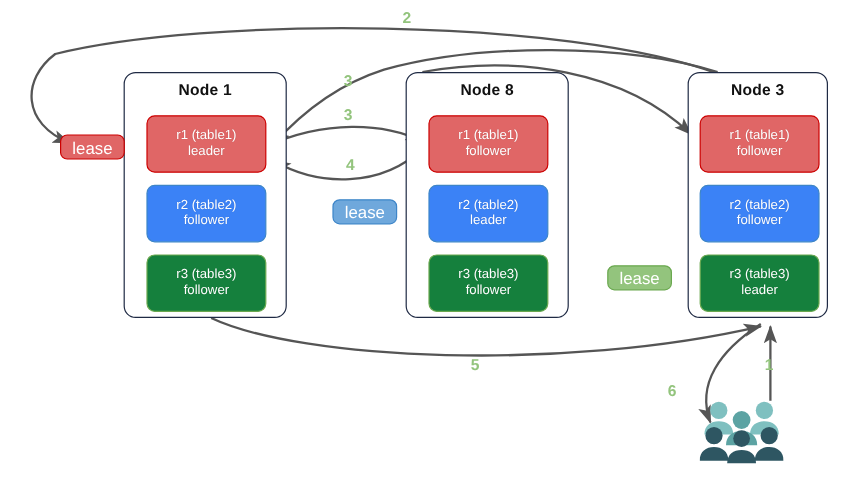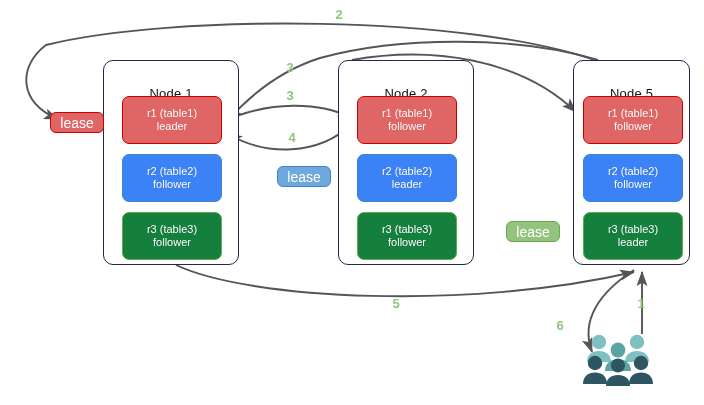--- a/index.html
+++ b/index.html
@@ -3,22 +3,22 @@
 <meta charset="utf-8">
 <style>
   html,body{margin:0;padding:0;background:#ffffff;}
   body{width:704px;height:405px;overflow:hidden;
        font-family:"Liberation Sans","DejaVu Sans",sans-serif;}
   #stage{position:relative;width:704px;height:405px;background:#fff;}
   #wires{position:absolute;left:0;top:0;width:704px;height:405px;}
 
   .node{position:absolute;box-sizing:border-box;border:1.6px solid #1f2a44;
         border-radius:10px;background:#ffffff;}
-  .node-title{position:absolute;left:0;right:0;top:25px;text-align:center;
-              font-size:13px;font-weight:normal;color:#111111;letter-spacing:.2px;}
+  .node-title{position:absolute;left:0;right:0;top:6px;text-align:center;
+              font-size:13px;font-weight:bold;color:#111111;letter-spacing:.2px;}
 
   .repl{position:absolute;box-sizing:border-box;border-radius:7px;
         display:flex;flex-direction:column;align-items:center;justify-content:center;
         color:#ffffff;font-size:11px;line-height:13.5px;text-align:right;
         text-shadow:0 0 1px rgba(0,0,0,.18);}
   .repl .ln{display:block;white-space:nowrap;}
   .r-red{background:#e06666;border:1.6px solid #cc0000;}
   .r-blue{background:#3b82f6;border:1.6px solid #3d85c8;}
   .r-green{background:#15803d;border:1.6px solid #6aa84f;}
 
@@ -75,37 +75,37 @@
       <span class="ln">r2 (table2)</span>
       <span class="ln">follower</span>
     </div>
     <div class="repl r-green" style="left:18px;top:151px;width:100px;height:48px;">
       <span class="ln">r3 (table3)</span>
       <span class="ln">follower</span>
     </div>
   </div>
 
   <div class="node" style="left:338px;top:60px;width:136px;height:205px;">
-    <div class="node-title">Node 2</div>
+    <div class="node-title">Node 8</div>
     <div class="repl r-red" style="left:18px;top:35px;width:100px;height:48px;">
       <span class="ln">r1 (table1)</span>
       <span class="ln">follower</span>
     </div>
     <div class="repl r-blue" style="left:18px;top:93px;width:100px;height:48px;">
       <span class="ln">r2 (table2)</span>
       <span class="ln">leader</span>
     </div>
     <div class="repl r-green" style="left:18px;top:151px;width:100px;height:48px;">
       <span class="ln">r3 (table3)</span>
       <span class="ln">follower</span>
     </div>
   </div>
 
   <div class="node" style="left:573px;top:60px;width:117px;height:205px;">
-    <div class="node-title">Node 5</div>
+    <div class="node-title">Node 3</div>
     <div class="repl r-red" style="left:9px;top:35px;width:100px;height:48px;">
       <span class="ln">r1 (table1)</span>
       <span class="ln">follower</span>
     </div>
     <div class="repl r-blue" style="left:9px;top:93px;width:100px;height:48px;">
       <span class="ln">r2 (table2)</span>
       <span class="ln">follower</span>
     </div>
     <div class="repl r-green" style="left:9px;top:151px;width:100px;height:48px;">
       <span class="ln">r3 (table3)</span>

